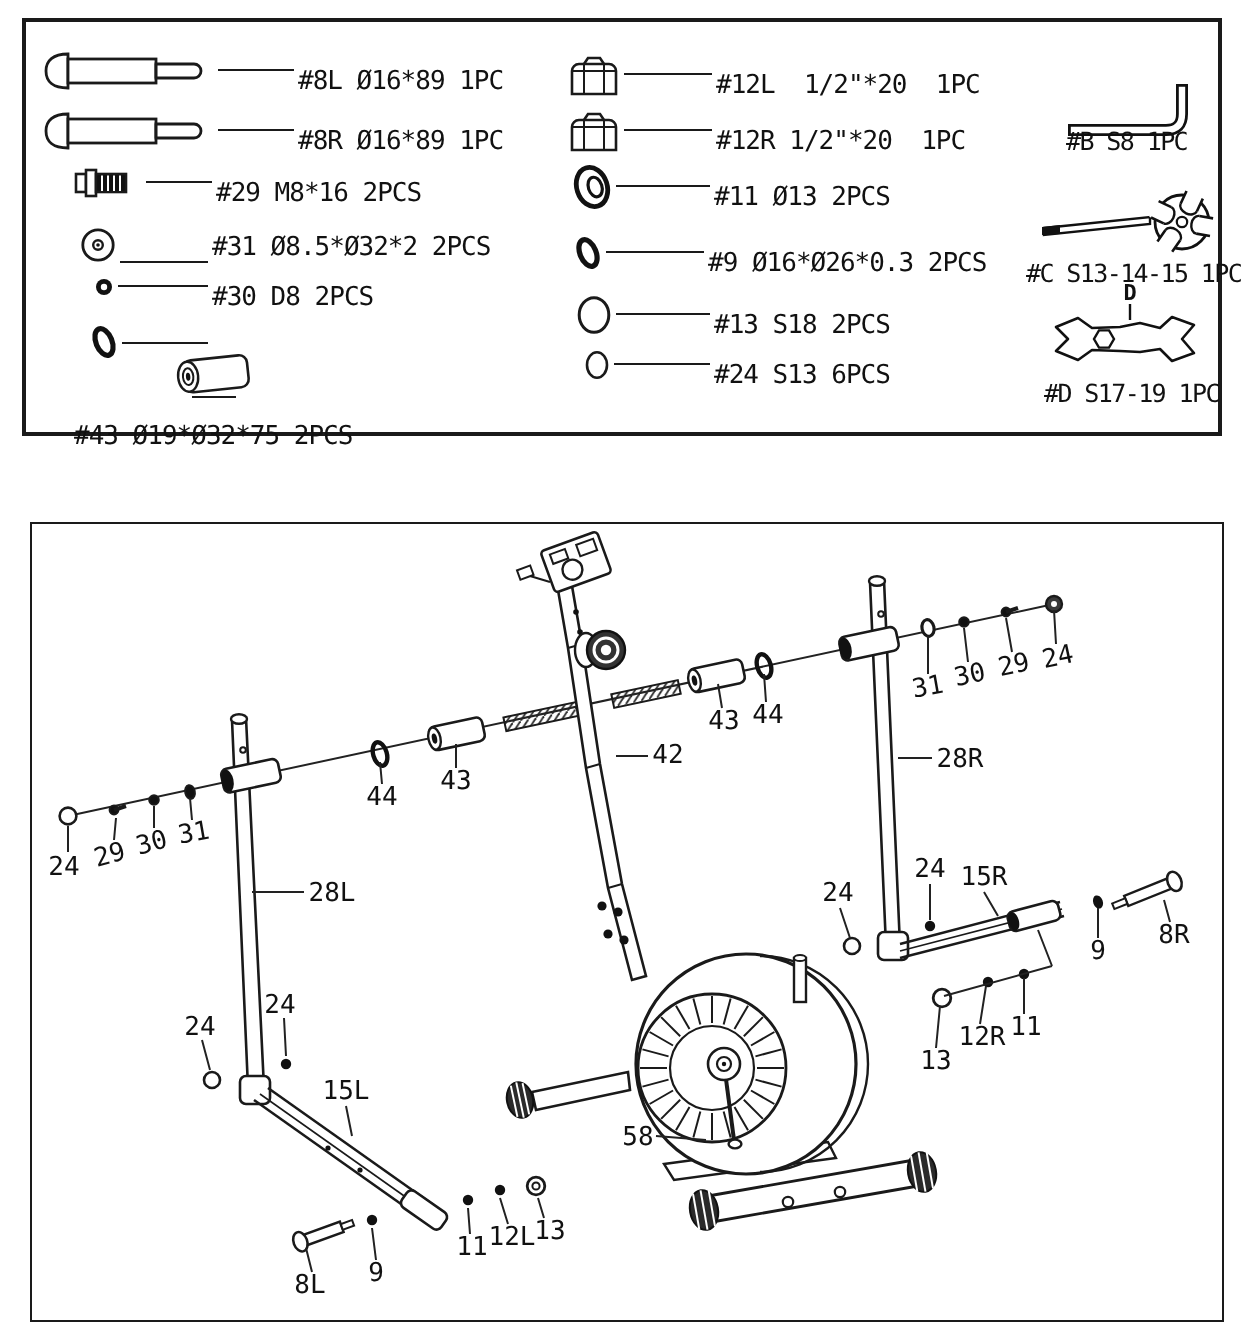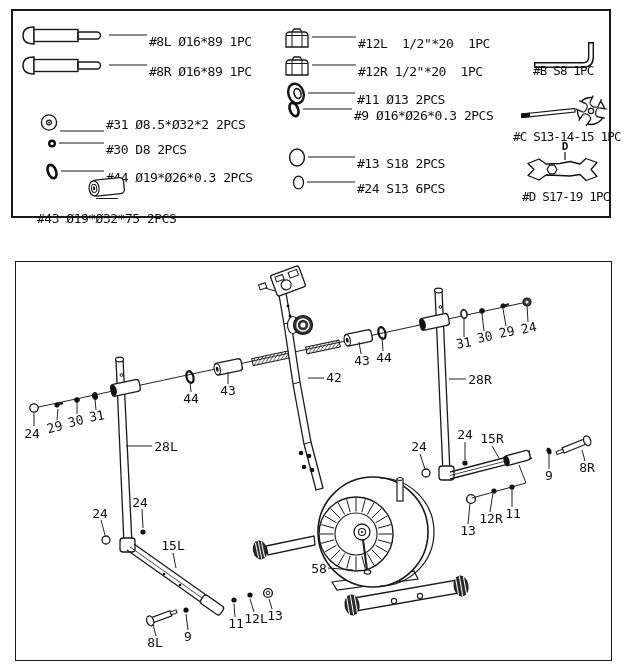--- a/index.html
+++ b/index.html
@@ -31,32 +31,45 @@
    <line x1="57" y1="7.5" x2="57" y2="14.5" stroke="#1a1a1a" stroke-width="1.2"></line>
         </svg></span><div class="lead" style="width: 38px;"></div><span class="lbl">#8L Ø16*89 1PC</span></div>
     <div class="prow" style="left: 8px; top: 54px; transform: translateY(-50%);"><span style="display: inline-flex;"><svg width="86" height="22" viewBox="0 0 86 22">
           <g fill="#fff" stroke="#1a1a1a" stroke-width="1.4">
    <path d="M13,2.5 C5.5,2.5 2,5.8 2,11 C2,16.2 5.5,19.5 13,19.5 Z"></path>
    <rect x="13" y="5" width="44" height="12"></rect>
    <path d="M57,7.5 h19 a3.5,3.5 0 0 1 0,7 h-19 z"></path>
           </g>
    <line x1="57" y1="7.5" x2="57" y2="14.5" stroke="#1a1a1a" stroke-width="1.2"></line>
         </svg></span><div class="lead" style="width: 38px;"></div><span class="lbl">#8R Ø16*89 1PC</span></div>
+    <div class="prow" style="left: 24px; top: 80px; transform: translateY(-50%);"><span style="display: inline-flex;"><svg width="34" height="16" viewBox="0 0 34 16">
+          <g fill="#fff" stroke="#1a1a1a" stroke-width="1.3">
+   <rect x="1" y="3.5" width="5" height="9"></rect>
+            <rect x="6" y="1.5" width="5" height="13"></rect>
+   <rect x="11" y="3.5" width="15" height="9" fill="#111"></rect>
+          </g>
+   <g stroke="#fff" stroke-width="1">
+            <line x1="14" y1="4.2" x2="14" y2="12"></line>
+            <line x1="17" y1="4.2" x2="17" y2="12"></line>
+            <line x1="20" y1="4.2" x2="20" y2="12"></line>
+            <line x1="23" y1="4.2" x2="23" y2="12"></line>
+          </g>
+        </svg></span><div class="lead" style="width: 33px;"></div><span class="lbl">#29 M8*16 2PCS</span></div>
     <div class="prow" style="left: 27px; top: 107px; transform: translateY(-50%); align-items: flex-end;"><span style="display: inline-flex;"><svg width="18" height="18" viewBox="0 0 18 18">
    <circle cx="9" cy="9" r="7.6" fill="#fff" stroke="#1a1a1a" stroke-width="1.4"></circle>
    <circle cx="9" cy="9" r="2.4" fill="#fff" stroke="#1a1a1a" stroke-width="1.2"></circle>
    <circle cx="9" cy="9" r="0.9" fill="#111"></circle>
         </svg></span><div class="lead" style="width: 44px;"></div><span class="lbl">#31 Ø8.5*Ø32*2 2PCS</span></div>
     <div class="prow" style="left: 34px; top: 132px; transform: translateY(-50%);"><span style="display: inline-flex;"><svg width="10" height="10" viewBox="0 0 10 10">
    <circle cx="5" cy="5" r="4" fill="#111"></circle>
           <circle cx="5" cy="5" r="1.6" fill="#fff"></circle>
         </svg></span><div class="lead" style="width: 45px;"></div><span class="lbl">#30 D8 2PCS</span></div>
     <div class="prow" style="left: 32px; top: 160px; transform: translateY(-50%);"><span style="display: inline-flex;"><svg width="14" height="18" viewBox="0 0 14 18">
    <ellipse cx="7" cy="9" rx="4" ry="7" fill="none" stroke="#111" stroke-width="2.6" transform="rotate(-22 7 9)"></ellipse>
-        </svg></span><div class="lead" style="width: 43px;"></div><span class="lbl">#44 Ø19*Ø26*0.3 2PCS</span></div>
+        </svg></span><div class="lead" style="width: 43px;"></div></div>
     <div class="prow" style="left: 24px; top: 190px; transform: translateY(-50%); flex-direction: column;"><span style="display: inline-flex;"><svg width="44" height="22" viewBox="0 0 44 22">
           <g transform="rotate(-6 22 11)">
    <rect x="7" y="3" width="32" height="16" rx="4" fill="#fff" stroke="#1a1a1a" stroke-width="1.3"></rect>
    <ellipse cx="9" cy="11" rx="5" ry="7.5" fill="#fff" stroke="#1a1a1a" stroke-width="1.2"></ellipse>
    <ellipse cx="9" cy="11" rx="2.6" ry="4.2" fill="none" stroke="#1a1a1a" stroke-width="1"></ellipse>
    <ellipse cx="9" cy="11" rx="1.1" ry="2" fill="#111"></ellipse>
           </g>
         </svg></span><div class="lead" style="width: 22px;"></div><span class="lbl">#43 Ø19*Ø32*75 2PCS</span></div>
     <div class="prow" style="left: 271px; top: 26px; transform: translateY(-50%);"><span style="display: inline-flex;"><svg width="26" height="22" viewBox="0 0 26 22">
           <g fill="#fff" stroke="#1a1a1a" stroke-width="1.3">
@@ -75,21 +88,21 @@
    <line x1="8" y1="5.5" x2="8" y2="20.5" stroke-width="1"></line>
    <line x1="18" y1="5.5" x2="18" y2="20.5" stroke-width="1"></line>
           </g>
         </svg></span><div class="lead" style="width: 44px;"></div><span class="lbl">#12R 1/2"*20  1PC</span></div>
     <div class="prow" style="left: 273px; top: 82px; transform: translateY(-50%); text-align: center;"><span style="display: inline-flex;"><svg width="20" height="24" viewBox="0 0 20 24">
           <g transform="rotate(-18 10 12)">
    <ellipse cx="10" cy="12" rx="7.6" ry="10" fill="#fff" stroke="#111" stroke-width="2.4"></ellipse>
    <ellipse cx="11.5" cy="12.5" rx="3.4" ry="5" fill="none" stroke="#111" stroke-width="1.6"></ellipse>
           </g>
         </svg></span><div class="lead" style="width: 47px;"></div><span class="lbl">#11 Ø13 2PCS</span></div>
-    <div class="prow" style="left: 274px; top: 98px; transform: translateY(-50%);"><span style="display: inline-flex;"><svg width="14" height="18" viewBox="0 0 14 18">
+    <div class="prow" style="left: 274px; top: 115px; transform: translateY(-50%);"><span style="display: inline-flex;"><svg width="14" height="18" viewBox="0 0 14 18">
    <ellipse cx="7" cy="9" rx="4" ry="7" fill="none" stroke="#111" stroke-width="2.6" transform="rotate(-22 7 9)"></ellipse>
         </svg></span><div class="lead" style="width: 49px;"></div><span class="lbl">#9 Ø16*Ø26*0.3 2PCS</span></div>
     <div class="prow" style="left: 275px; top: 146px; transform: translateY(-50%);"><span style="display: inline-flex;"><svg width="18" height="20" viewBox="0 0 18 20">
    <ellipse cx="9" cy="10" rx="7.4" ry="8.6" fill="#fff" stroke="#1a1a1a" stroke-width="1.5"></ellipse>
         </svg></span><div class="lead" style="width: 47px;"></div><span class="lbl">#13 S18 2PCS</span></div>
     <div class="prow" style="left: 279px; top: 171px; transform: translateY(-50%);"><span style="display: inline-flex;"><svg width="13" height="16" viewBox="0 0 13 16">
    <ellipse cx="6.5" cy="8" rx="5" ry="6.4" fill="#fff" stroke="#1a1a1a" stroke-width="1.3"></ellipse>
         </svg></span><div class="lead" style="width: 48px;"></div><span class="lbl">#24 S13 6PCS</span></div>
     <div class="tool" style="left: 520px; top: 30px;"><span><svg width="64" height="30" viewBox="0 0 64 30">
    <path d="M4,24 H50 Q58,24 58,16 V4" fill="none" stroke="#111" stroke-width="6" stroke-linecap="square"></path>

